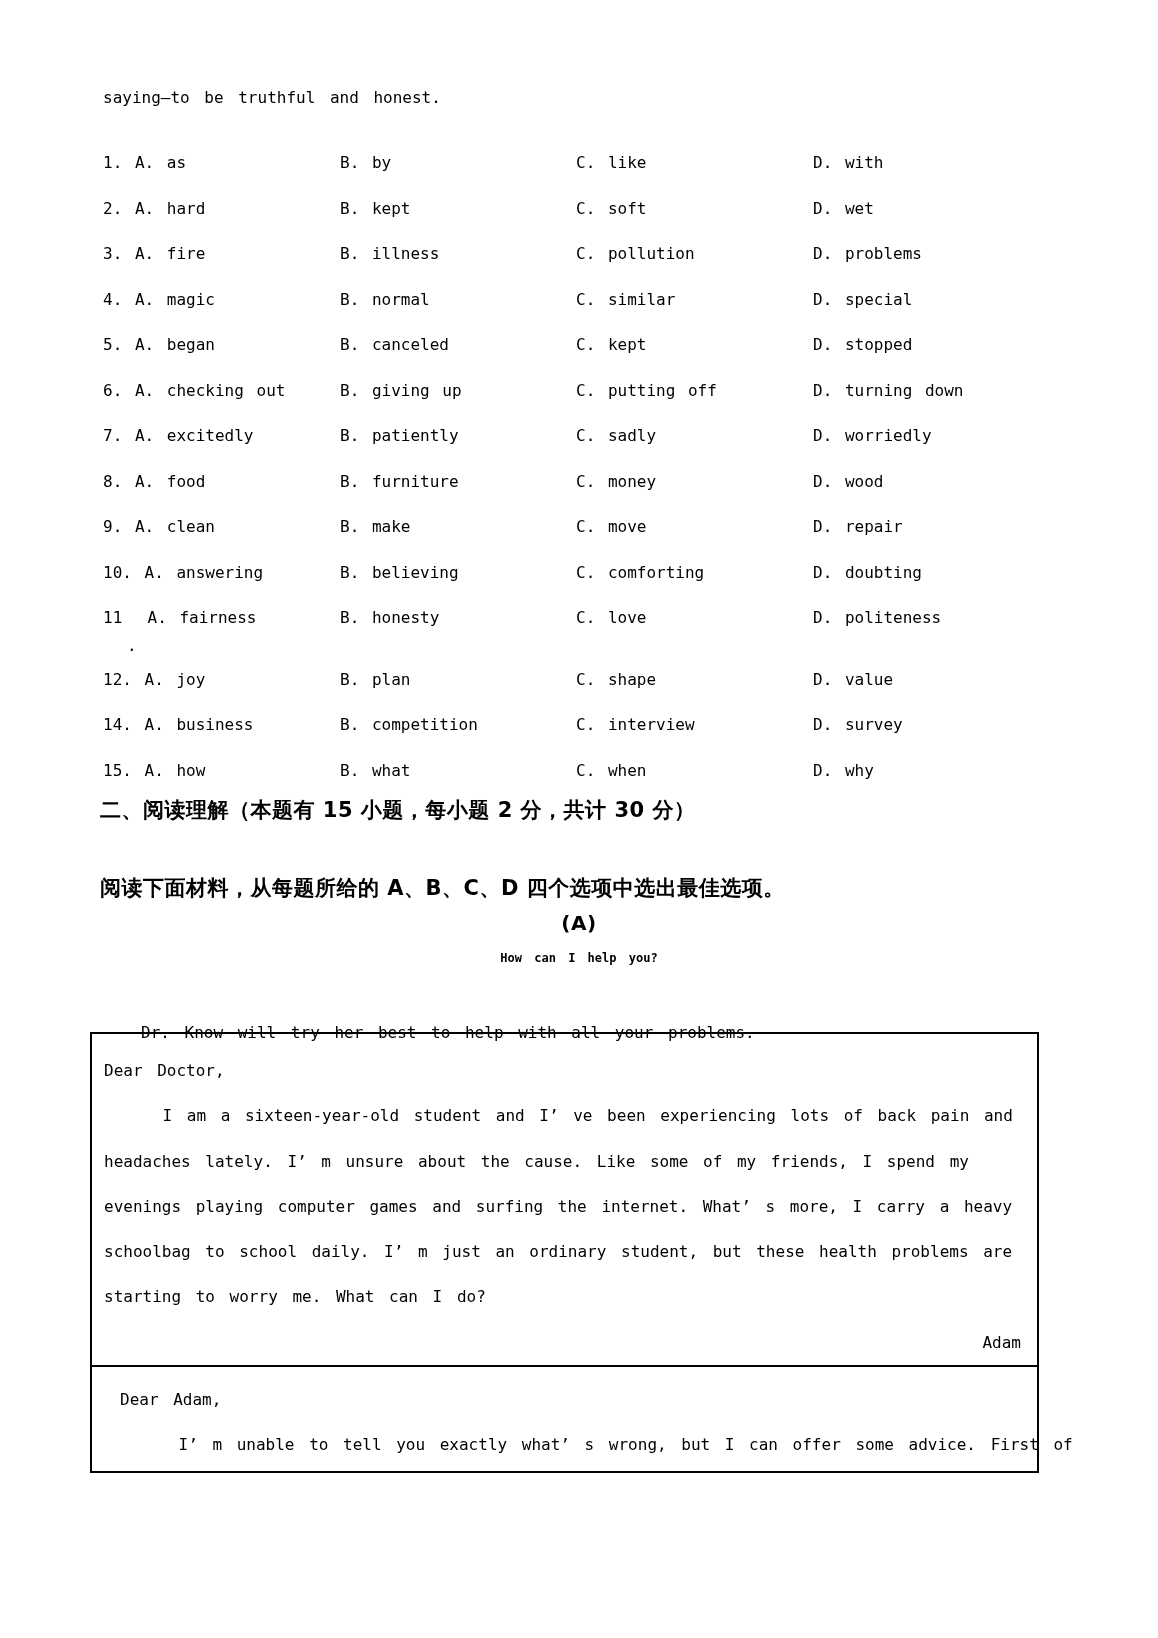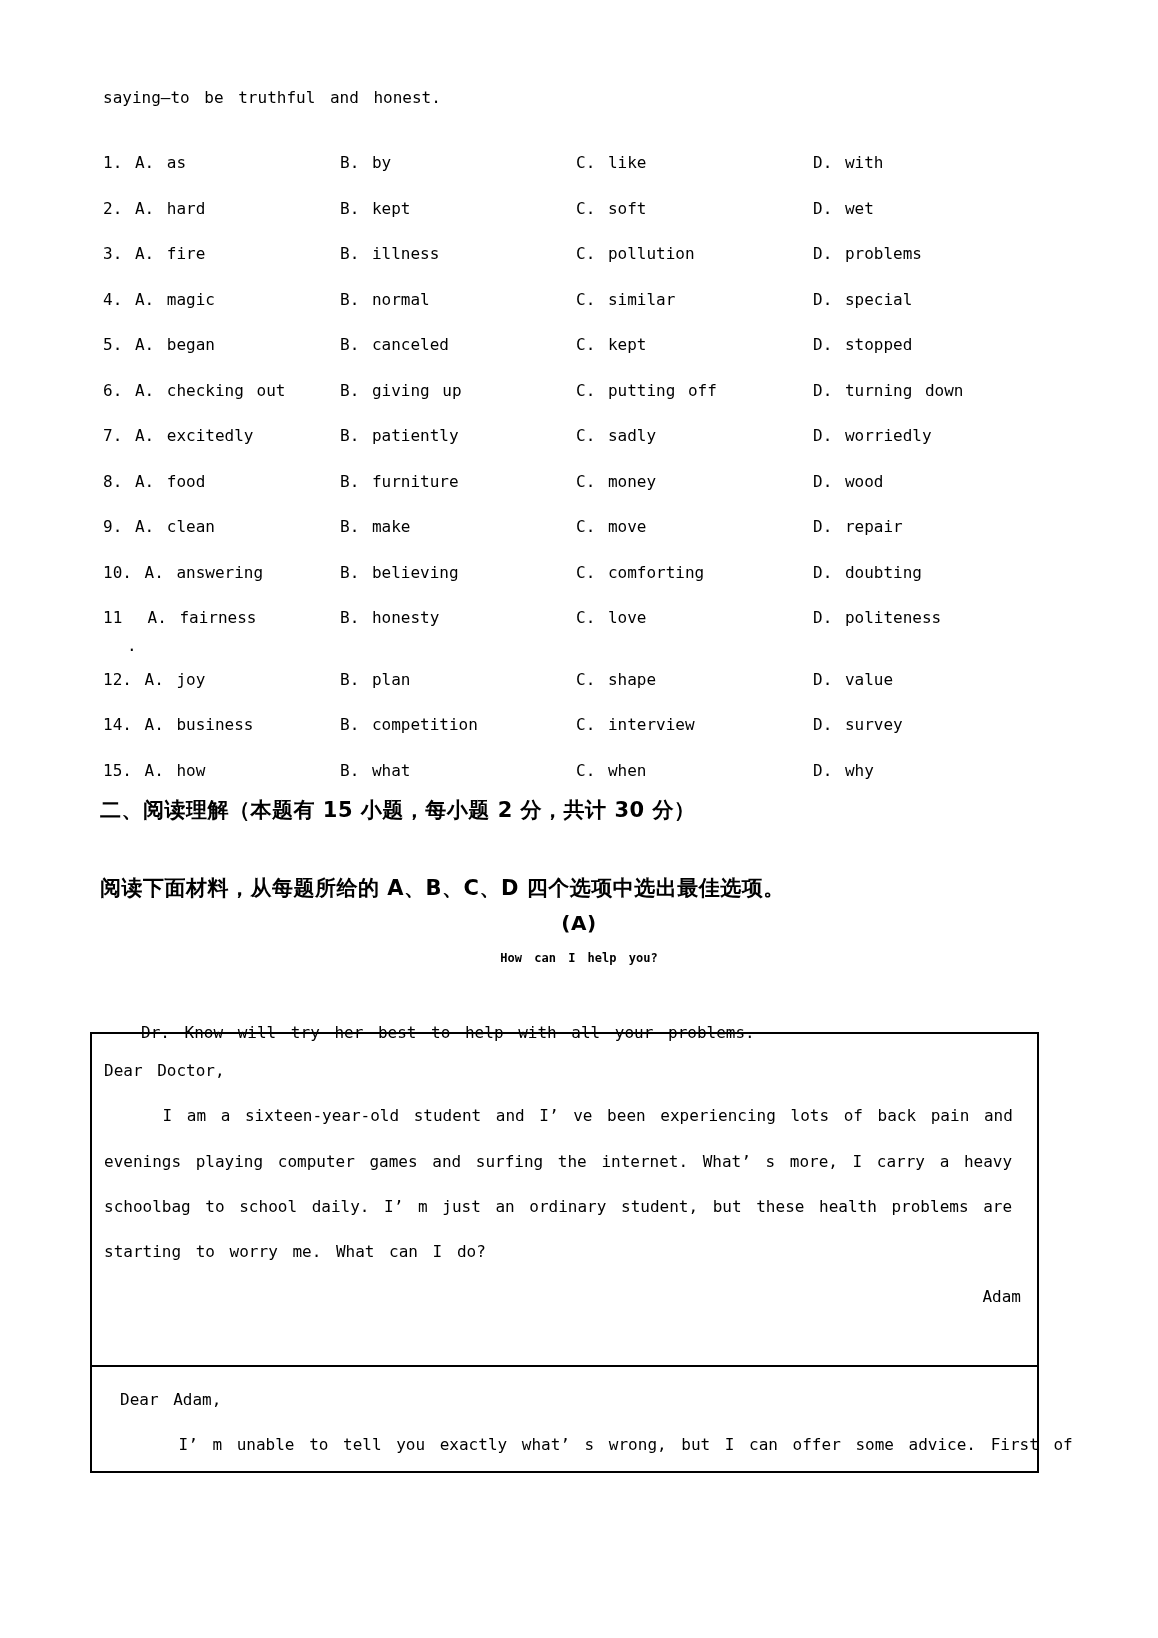--- a/index.html
+++ b/index.html
@@ -94,20 +94,21 @@
 
   <div id="passage-label" class="abs cn centered">(A)</div>
 
   <div id="passage-title" class="abs en en-bold centered">How can I help you?</div>
 
   <div id="passage-intro" class="abs en">Dr. Know will try her best to help with all your problems.</div>
 
   <div id="letterbox1" class="abs letterbox">
       <div class="letter-line">Dear Doctor,</div>
       <div class="letter-line">    I am a sixteen-year-old student and I’ ve been experiencing lots of back pain and</div>
+      <div class="letter-line">headaches lately. I’ m unsure about the cause. Like some of my friends, I spend my</div>
       <div class="letter-line">evenings playing computer games and surfing the internet. What’ s more, I carry a heavy</div>
       <div class="letter-line">schoolbag to school daily. I’ m just an ordinary student, but these health problems are</div>
       <div class="letter-line">starting to worry me. What can I do?</div>
       <div class="letter-line signature">Adam</div>
     </div>
 
   <div id="letterbox2" class="abs letterbox">
       <div class="letter-line">Dear Adam,</div>
       <div class="letter-line">    I’ m unable to tell you exactly what’ s wrong, but I can offer some advice. First of</div>
     </div>

